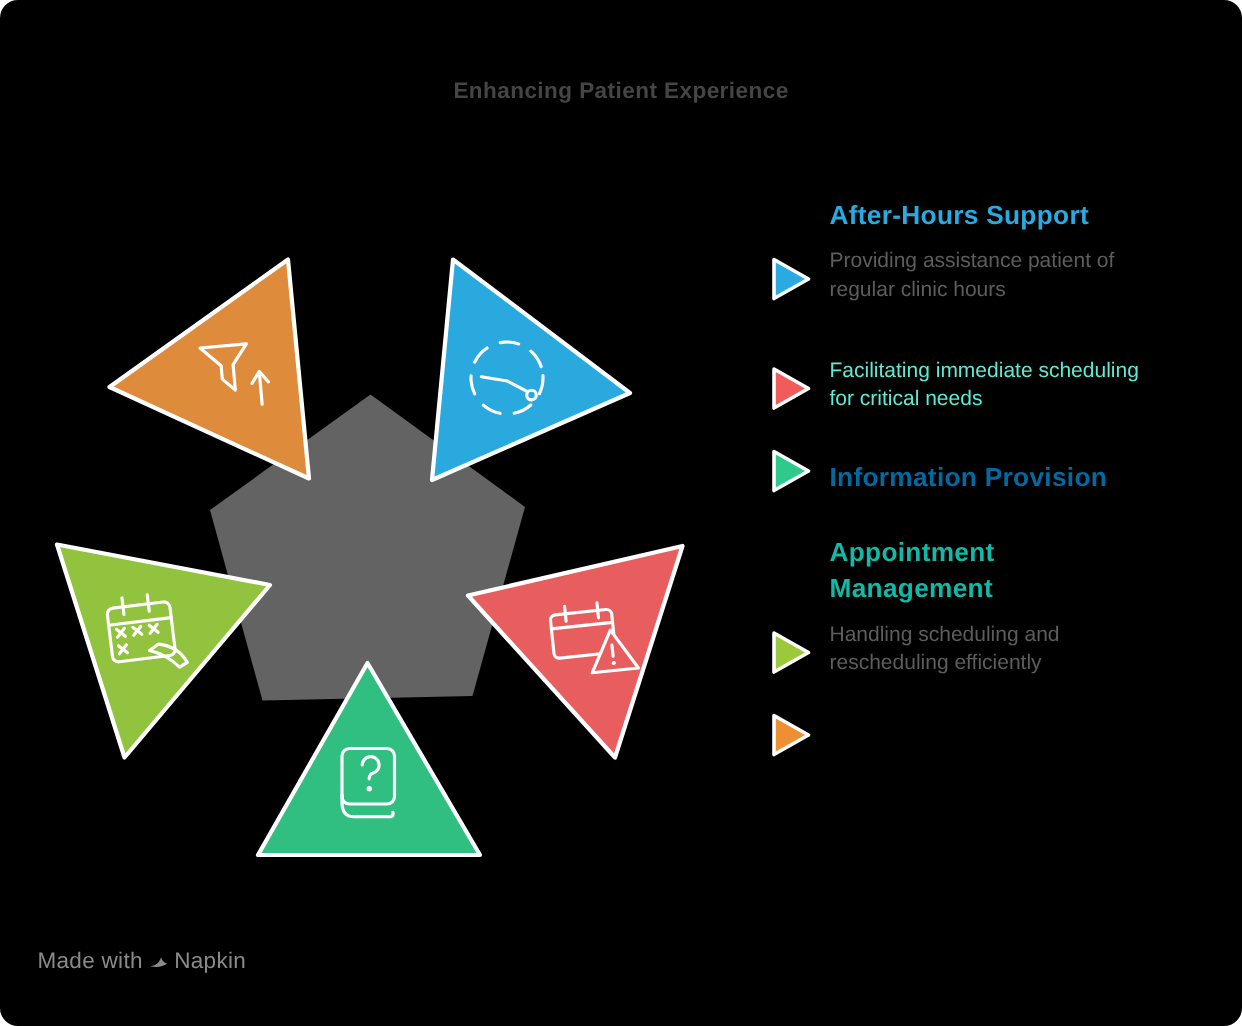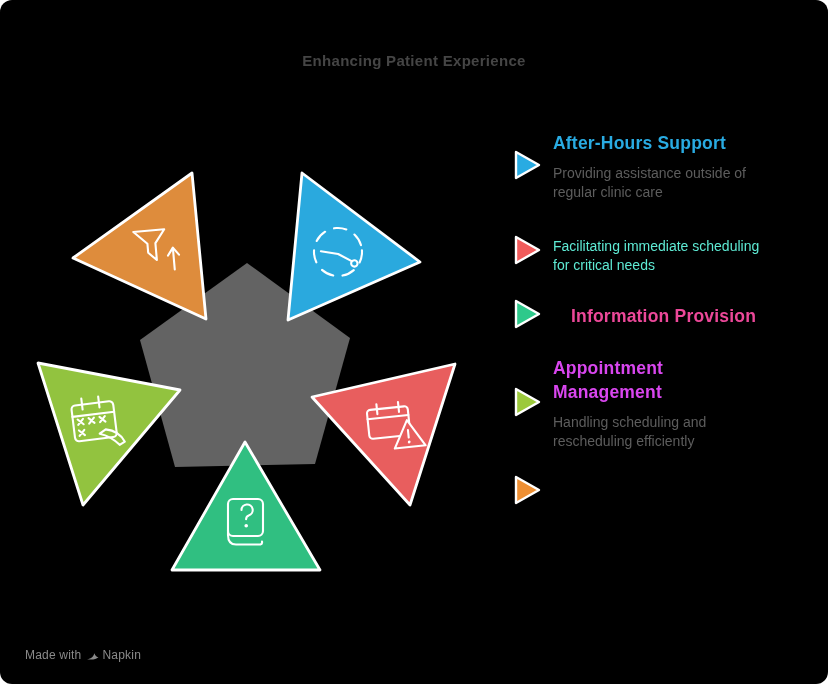--- a/index.html
+++ b/index.html
@@ -25,21 +25,21 @@
     left:0;top:0;
     width:500px;height:684px;
   }
   .legend{
     position:absolute;
     left:513px;top:131px;
     width:305px;
   }
   .legend-item{
     display:flex;
-    align-items:center;
+    align-items:flex-end;
     margin-bottom:26px;
     text-decoration:underline;
   }
   .marker{
     width:30px;height:32px;
     flex:0 0 30px;
     margin-top:-3px;
     margin-right:10px;
   }
   .legend-title{
@@ -50,25 +50,25 @@
     letter-spacing:.2px;
   }
   .legend-desc{
     margin-top:9px;
     font-size:14px;
     line-height:19px;
     max-width:220px;
   }
   .footer{
     position:absolute;
-    left:25px;top:648px;
+    left:25px;top:632px;
     display:flex;
     align-items:center;
     gap:4px;
-    font-size:12px;
+    font-size:15px;
     letter-spacing:.2px;
   }
   .napkin-logo{width:13px;height:11px;display:block;}
 </style>
 </head>
 <body>
 
 <div class="stage">
 
   <h1 class="page-title" style="color: rgb(69, 69, 69);">Enhancing Patient Experience</h1>
@@ -126,48 +126,48 @@
   </svg>
 
   <div class="legend">
 
     <div class="legend-item">
       <svg class="marker" viewBox="0 0 30 32">
         <polygon points="3,3 26,16 3,29" stroke="#FFFFFF" stroke-width="2.4" stroke-linejoin="round" fill="#29ABE2"></polygon>
       </svg>
       <div class="legend-text">
         <div class="legend-title" style="color: rgb(41, 171, 226);">After-Hours Support</div>
-        <div class="legend-desc" style="color: rgb(93, 93, 93);">Providing assistance outside of regular clinic care</div>
+        <div class="legend-desc" style="color: rgb(93, 93, 93);">Providing assistance patient of regular clinic hours</div>
       </div>
     </div>
 
     <div class="legend-item">
       <svg class="marker" viewBox="0 0 30 32">
         <polygon points="3,3 26,16 3,29" stroke="#FFFFFF" stroke-width="2.4" stroke-linejoin="round" fill="#F15B5B"></polygon>
       </svg>
       <div class="legend-text">
         <div class="legend-desc" style="color: #5eead4;">Facilitating immediate scheduling for critical needs</div>
       </div>
     </div>
 
     <div class="legend-item">
       <svg class="marker" viewBox="0 0 30 32">
         <polygon points="3,3 26,16 3,29" stroke="#FFFFFF" stroke-width="2.4" stroke-linejoin="round" fill="#2EC98B"></polygon>
       </svg>
       <div class="legend-text">
-        <div class="legend-title" style="color: #ec4899; margin-left: 18px;">Information Provision</div>
+        <div class="legend-title" style="color: #0369a1;">Information Provision</div>
       </div>
     </div>
 
     <div class="legend-item">
       <svg class="marker" viewBox="0 0 30 32">
         <polygon points="3,3 26,16 3,29" stroke="#FFFFFF" stroke-width="2.4" stroke-linejoin="round" fill="#9CC93C"></polygon>
       </svg>
       <div class="legend-text">
-        <div class="legend-title" style="color: #d946ef;">Appointment Management</div>
+        <div class="legend-title" style="color: #14b8a6;">Appointment Management</div>
         <div class="legend-desc" style="color: rgb(93, 93, 93);">Handling scheduling and rescheduling efficiently</div>
       </div>
     </div>
 
     <div class="legend-item">
       <svg class="marker" viewBox="0 0 30 32">
         <polygon points="3,3 26,16 3,29" stroke="#FFFFFF" stroke-width="2.4" stroke-linejoin="round" fill="#EE8F33"></polygon>
       </svg>
     </div>
 

